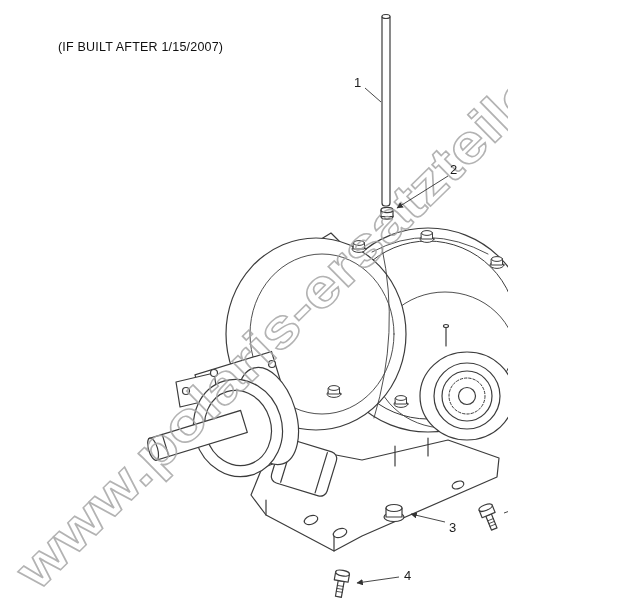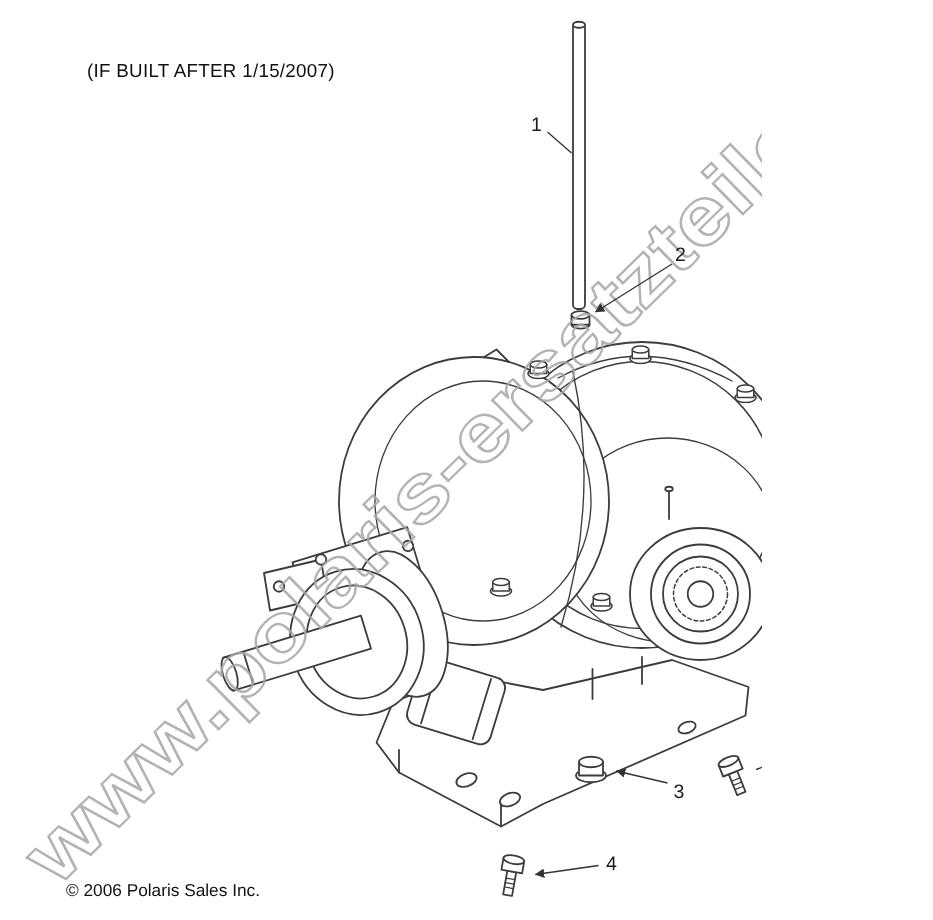--- a/index.html
+++ b/index.html
@@ -165,15 +165,14 @@
     <g>
       <text class="callout-num" x="354" y="87">1</text>
       <text class="callout-num" x="450" y="174">2</text>
       <text class="callout-num" x="581" y="396">3</text>
       <text class="callout-num" x="449" y="532">3</text>
       <text class="callout-num" x="545" y="501">4</text>
       <text class="callout-num" x="404" y="580">4</text>
     </g>
   </svg>
 
-  <div class="copyright">© 2006 Polaris Sales Inc.</div>
 
 </div>
 
 </body></html>

